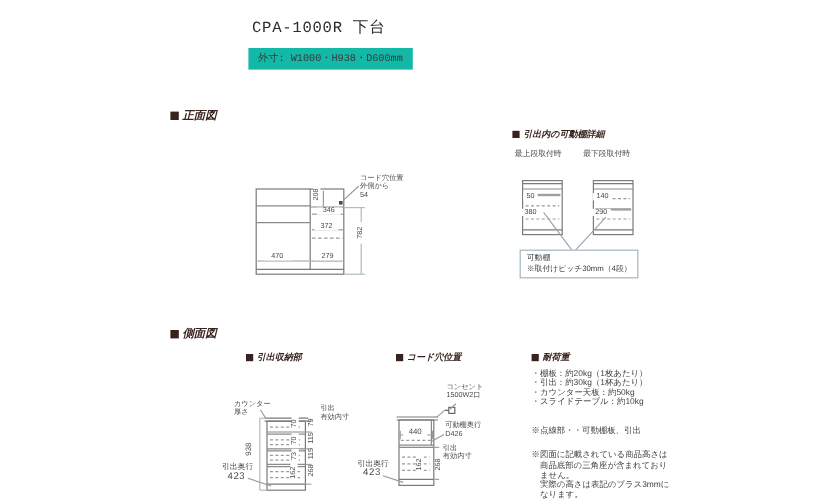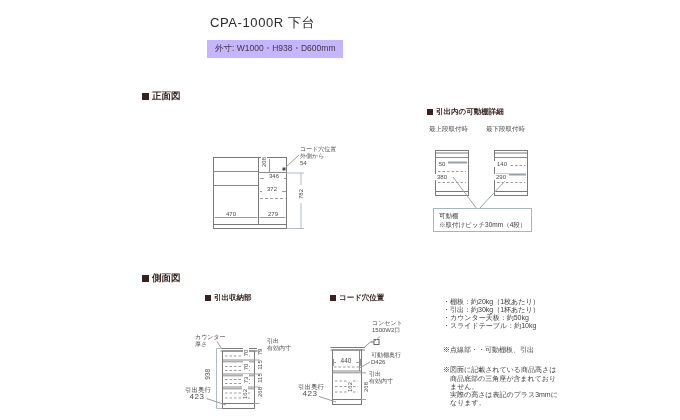--- a/index.html
+++ b/index.html
@@ -1,30 +1,30 @@
 <!DOCTYPE html>
 <html><head>
 <meta charset="utf-8">
 <style>
   html,body{margin:0;padding:0;background:#fff;}
   #canvas{position:relative;width:680px;height:420px;background:#ffffff;
           font-family:"Liberation Sans",sans-serif;overflow:hidden;}
   .abs{position:absolute;}
-  .ser{font-family:Liberation Sans, sans-serif;}
+  .ser{font-family:Liberation Mono, monospace;}
   .hdr{font-family:"Liberation Serif",serif;font-weight:bold;color:#38221d;
-       display:flex;align-items:center;gap:3px;white-space:nowrap;}
+       display:flex;align-items:center;gap:3px;white-space:nowrap;font-style:italic;}
   .hdr .sq{display:inline-block;background:#38221d;}
   .h1{font-size:9.5px;} .h1 .sq{width:7px;height:7px;}
   .h2{font-size:7.5px;} .h2 .sq{width:6px;height:6px;}
   .dim{color:#4a4a4a;text-align:center;background:#fff;line-height:1;white-space:nowrap;}
   .t6{font-size:6px;line-height:6.8px;color:#4a4a4a;white-space:nowrap;}
   .t65{font-size:6.5px;line-height:7.4px;color:#4a4a4a;white-space:nowrap;}
   .rot{transform:rotate(-90deg);}
   .title{font-size:13px;letter-spacing:.6px;color:#2b2b2b;white-space:nowrap;}
-  .sizebox{background:#c4b5fd;height:18px;display:flex;align-items:center;
+  .sizebox{background:#14b8a6;height:18px;display:flex;align-items:center;
            padding:0 8px;font-size:8.5px;color:#3a3a3a;white-space:nowrap;}
   .notebox{border:1px solid #a3b6bd;background:#fff;font-size:6.5px;line-height:9px;
            color:#3c3c3c;padding:2px 5px;white-space:nowrap;}
   .nt{font-size:7px;line-height:8.1px;color:#3c3c3c;white-space:nowrap;}
   svg{display:block;}
 </style>
 </head>
 <body>
 
 <div id="canvas">
@@ -198,20 +198,24 @@
   <div class="abs t6" style="left:369px;top:371px;">
     <div>引出</div>
     <div>有効内寸</div>
   </div>
   <div class="abs dim rot" style="left:358px;top:384px;width:16px;font-size:6px;background:none;">268</div>
   <div class="abs dim rot" style="left:342px;top:384px;width:16px;font-size:6px;">162</div>
   <div class="abs t65" style="left:298px;top:383px;">引出奥行</div>
   <div class="abs dim" style="left:300px;top:390px;width:20px;font-size:8px;letter-spacing:.5px;background:none;">423</div>
 
   <div class="abs" style="left:443px;top:293px;width:210px;">
+    <div class="hdr h2">
+      <span class="sq"></span>
+      <span>耐荷重</span>
+    </div>
     <div style="margin-top:5px;">
       <div class="nt">・棚板：約20kg（1枚あたり）</div>
       <div class="nt">・引出：約30kg（1杯あたり）</div>
       <div class="nt">・カウンター天板：約50kg</div>
       <div class="nt">・スライドテーブル：約10kg</div>
     </div>
     <div class="nt" style="margin-top:16px;">※点線部・・可動棚板、引出</div>
     <div style="margin-top:12px;">
       <div class="nt">※図面に記載されている商品高さは</div>
       <div class="nt">　商品底部の三角座が含まれており</div>

